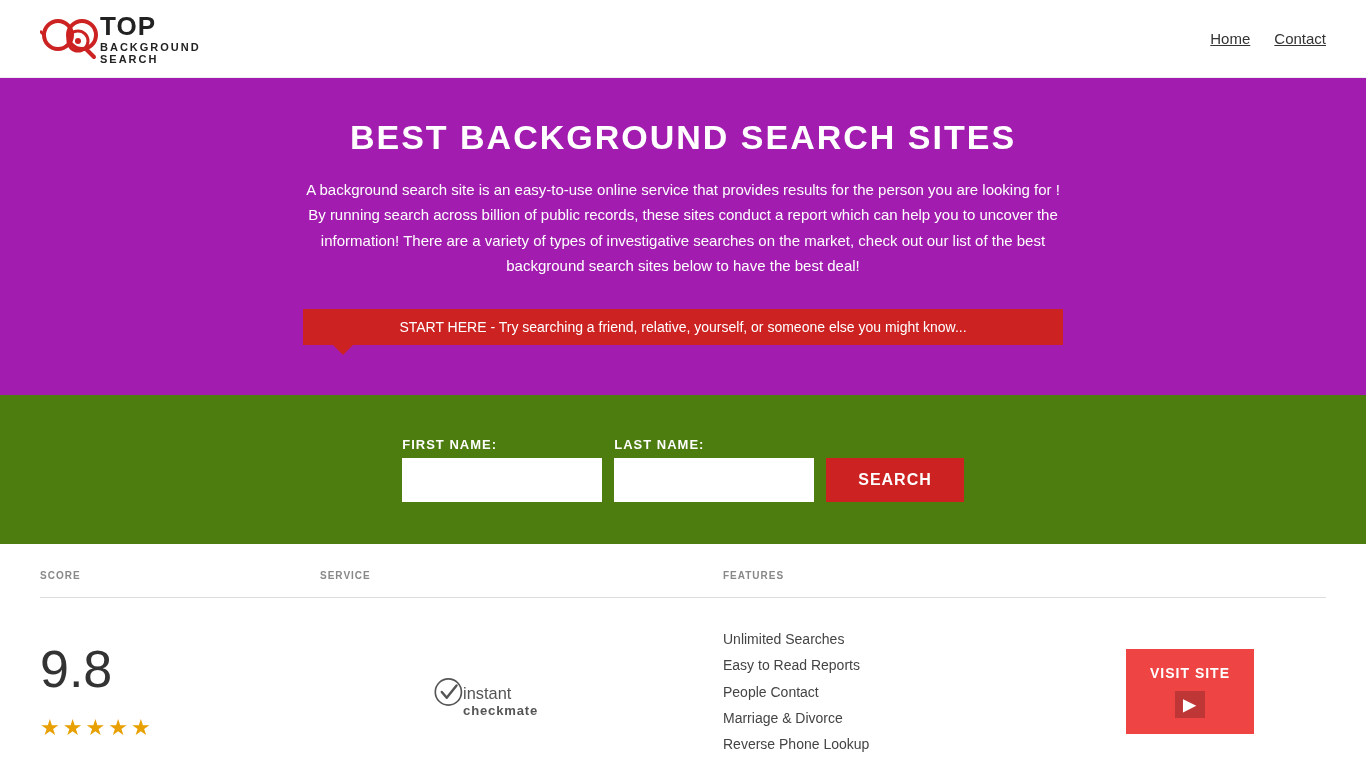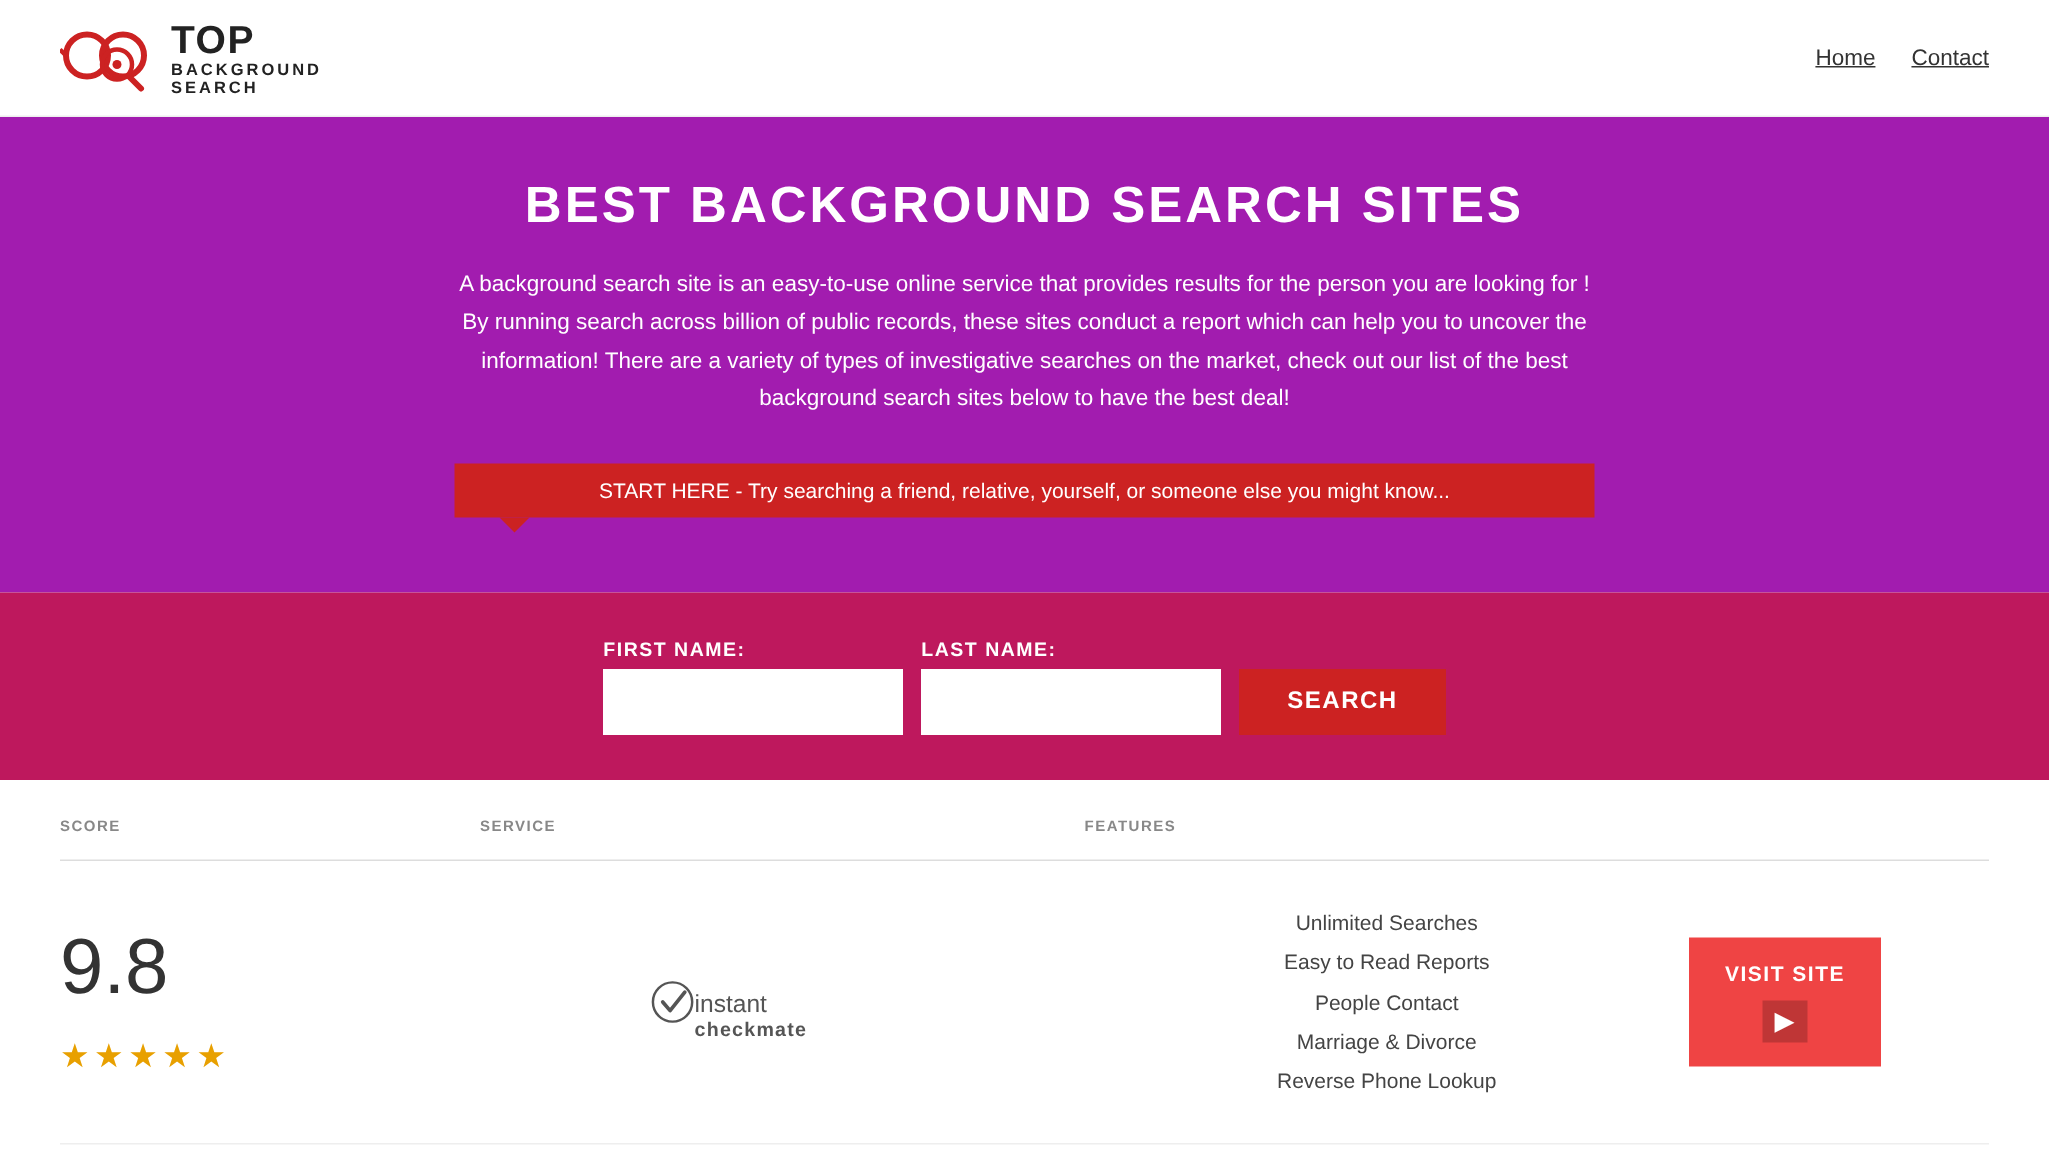--- a/index.html
+++ b/index.html
@@ -9,22 +9,22 @@
     .header {
       background: #fff;
       padding: 12px 40px;
       display: flex;
       align-items: center;
       justify-content: space-between;
       border-bottom: 1px solid #eee;
     }
     .logo-area {
       display: flex;
-      align-items: flex-end;
-      gap: 14px;
+      align-items: center;
+      gap: 0;
     }
     .logo-icon {
       width: 60px;
       height: 50px;
     }
     .logo-text {
       display: flex;
       flex-direction: column;
       line-height: 1.1;
     }
@@ -87,22 +87,22 @@
       position: absolute;
       bottom: -10px;
       left: 30px;
       border-left: 10px solid transparent;
       border-right: 10px solid transparent;
       border-top: 10px solid #cc2222;
     }
 
     
     .search-form-area {
-      background: #be185d;
-      padding: 30px 20px;
+      background: #4d7c0f;
+      padding: 42px 20px;
     }
     .search-form {
       display: flex;
       align-items: flex-end;
       justify-content: center;
       gap: 12px;
     }
     .form-group {
       display: flex;
       flex-direction: column;
@@ -188,21 +188,20 @@
     }
     .service-logo-cell {
       display: flex;
       align-items: center;
       justify-content: center;
     }
     .features-cell {
       display: flex;
       flex-direction: column;
       gap: 4px;
-      text-align: center;
     }
     .features-cell span {
       font-size: 14px;
       color: #444;
       line-height: 1.6;
     }
     .visit-btn {
       background: #ef4444;
       color: #fff;
       border: none;

